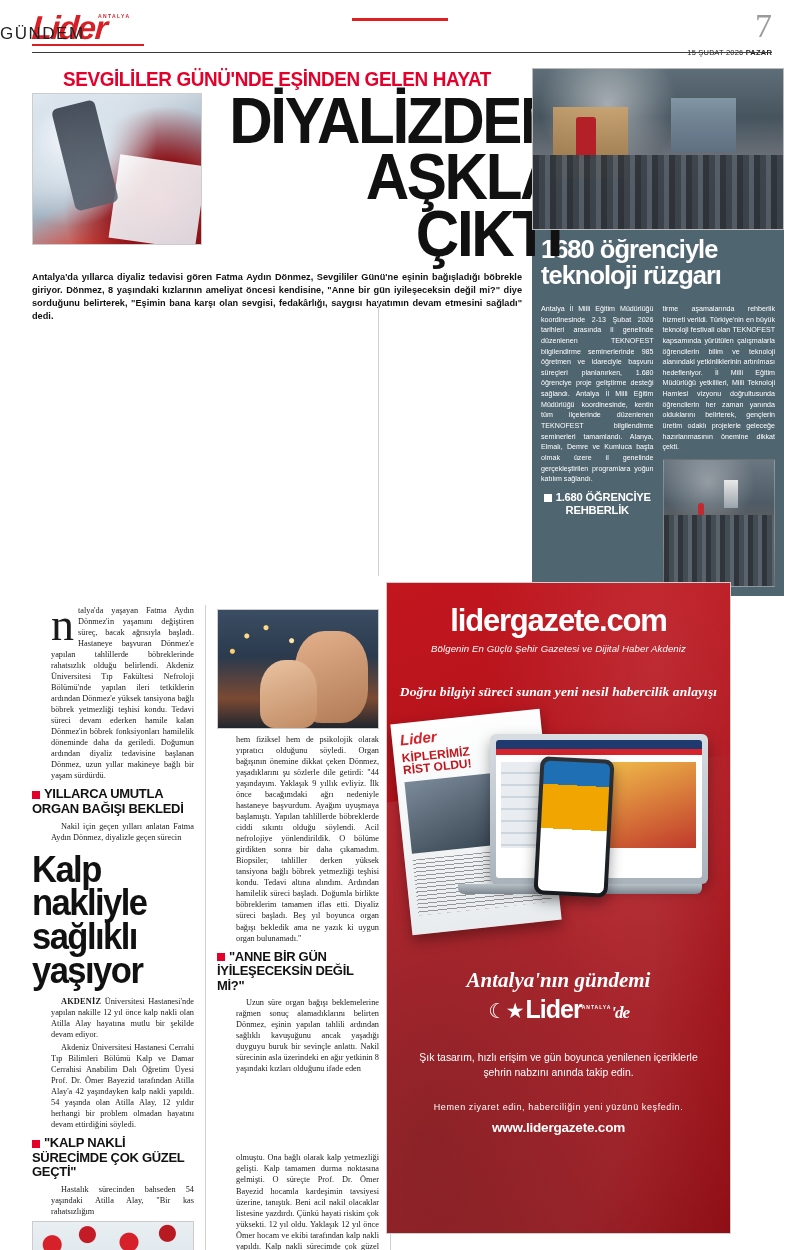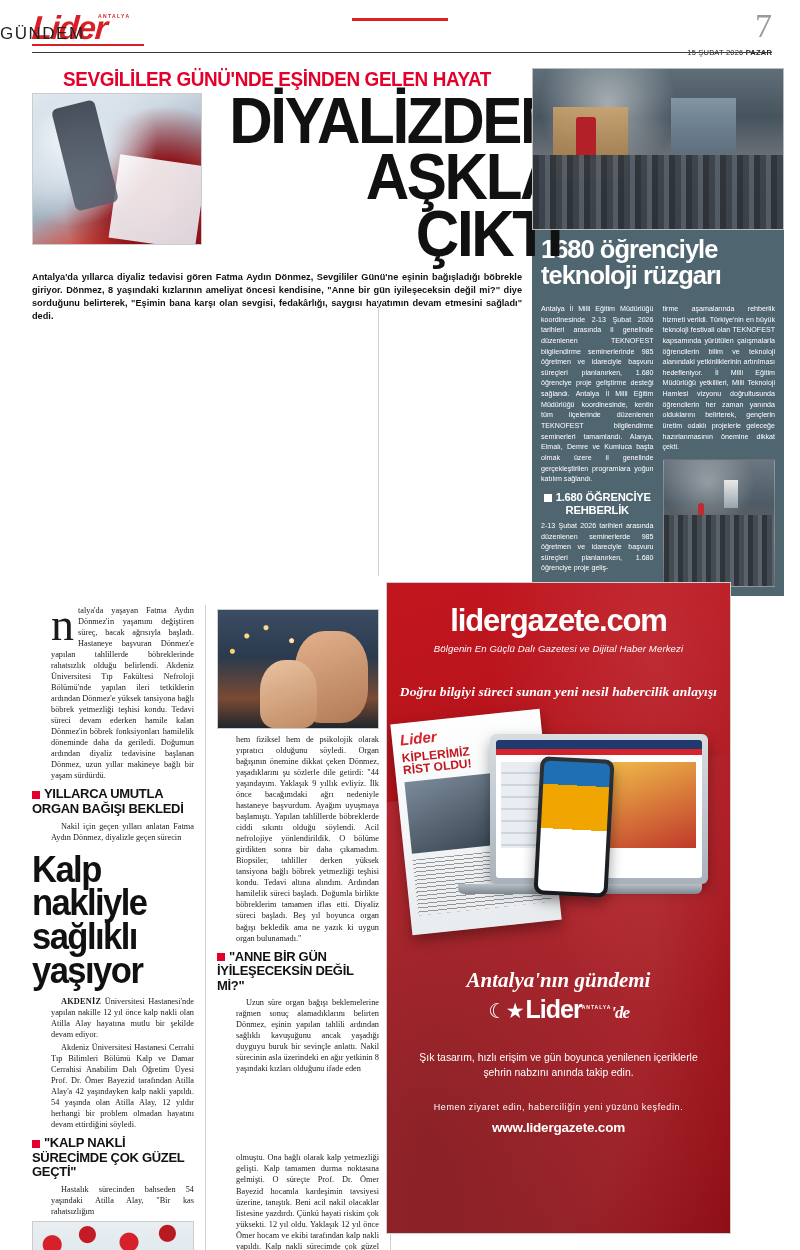--- a/index.html
+++ b/index.html
@@ -384,21 +384,20 @@
       <div class="tr-head">
         <span>1680 öğrenciyle</span>
         <span>teknoloji rüzgarı</span>
       </div>
       <div class="tr-cols">
         <div class="tr-col">
           <div>Antalya İl Milli Eğitim Müdürlüğü koordinesinde 2-13 Şubat 2026 tarihleri arasında il genelinde düzenlenen TEKNOFEST bilgilendirme seminerlerinde 985 öğretmen ve idareciyle başvuru süreçleri planlanırken, 1.680 öğrenciye proje geliştirme desteği sağlandı. Antalya İl Milli Eğitim Müdürlüğü koordinesinde, kentin tüm ilçelerinde düzenlenen TEKNOFEST bilgilendirme seminerleri tamamlandı. Alanya, Elmalı, Demre ve Kumluca başta olmak üzere il genelinde gerçekleştirilen programlara yoğun katılım sağlandı.</div>
           <div class="tr-sub">
             <span class="sq"></span><span>1.680 ÖĞRENCİYE REHBERLİK</span>
           </div>
-          <div>2-13 Şubat 2026 tarihleri arasında düzenlenen seminerlerde 985 öğretmen ve idareciyle başvuru süreçleri planlanırken, 1.680 öğrenciye proje geliş-</div>
         </div>
         <div class="tr-col">
           <div>tirme aşamalarında rehberlik hizmeti verildi. Türkiye'nin en büyük teknoloji festivali olan TEKNOFEST kapsamında yürütülen çalışmalarla öğrencilerin bilim ve teknoloji alanındaki yetkinliklerinin artırılması hedefleniyor. İl Milli Eğitim Müdürlüğü yetkilileri, Milli Teknoloji Hamlesi vizyonu doğrultusunda öğrencilerin her zaman yanında olduklarını belirterek, gençlerin üretim odaklı projelerle geleceğe hazırlanmasının önemine dikkat çekti.</div>
           <div class="tr-photo2">
             <div class="banner"></div>
             <div class="fig"></div>
             <div class="seats"></div>
           </div>
         </div>
       </div>
@@ -473,21 +472,21 @@
         <div class="iha"><span class="sq"></span><span>İHA</span></div>
       </div>
     </div>
   </div>
 
   <div class="vdivider"></div>
 
   <div class="ad">
     <div class="swoosh"></div>
     <div class="ad-url">lidergazete.com</div>
-    <div class="ad-sub">Bölgenin En Güçlü Dalı Gazetesi ve Dijital Haber Merkezi</div>
+    <div class="ad-sub">Bölgenin En Güçlü Şehir Gazetesi ve Dijital Haber Akdeniz</div>
     <div class="ad-tag">Doğru bilgiyi süreci sunan yeni nesil habercilik anlayışı</div>
 
     <div class="ad-device">
       <div class="paper">
         <div class="ph-logo">Lider</div>
         <div class="ph-head">KİPLERİMİZ</div>
         <div class="ph-head">RİST OLDU!</div>
         <div class="ph-img"></div>
         <div class="ph-lines"></div>
       </div>

